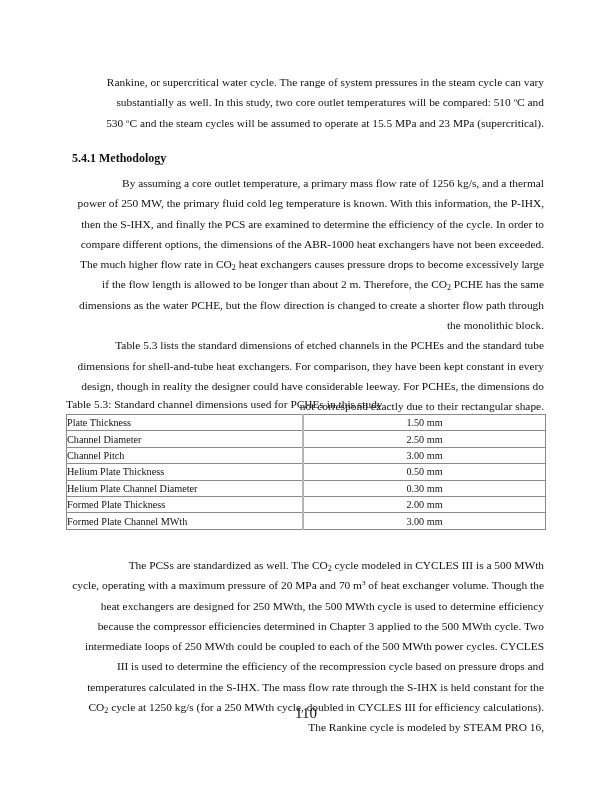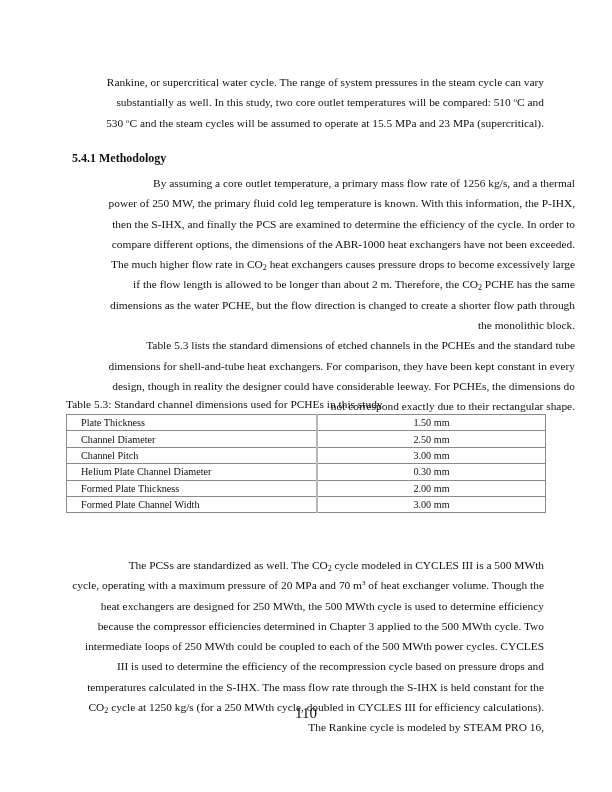--- a/index.html
+++ b/index.html
@@ -5,26 +5,26 @@
   html, body { margin: 0; padding: 0; background: #ffffff; }
   body { width: 612px; height: 792px; position: relative; overflow: hidden;
          font-family: "Liberation Serif", "DejaVu Serif", serif; color: #111; }
   .p { font-size: 11.4px; line-height: 20.3px; margin: 0; text-align: right; }
   .indent { text-indent: 36px; }
   sub { font-size: 8px; vertical-align: -2px; line-height: 0; }
   sup { font-size: 7px; vertical-align: 4px; line-height: 0; }
   .heading { font-weight: bold; font-size: 12px; margin: 0; position: absolute; left: 72px; top: 151px; }
   .caption { position: absolute; left: 66px; top: 398px; font-size: 11.4px; margin: 0; text-align: center; }
   table.dims { position: absolute; left: 66px; top: 414px; width: 480px; border-collapse: collapse; font-size: 10.2px; }
-  table.dims td { border: 1px solid #8a8a8a; height: 15.4px; padding: 0 0 0 14px; line-height: 15px; }
+  table.dims td { border: 1px solid #8a8a8a; height: 15.4px; padding: 0 0 0 0; line-height: 15px; }
   table.dims td.val { text-align: center; padding: 0; margin-top: 16px; }
   table.dims td.lbl { width: 235px; }
   table.dims td.lbl + td { border-left: 2px solid #b5b5b5; }
   .block1 { position: absolute; left: 72px; top: 72px; width: 472px; }
-  .block2 { position: absolute; left: 72px; top: 173px; width: 472px; margin-left: 31px; }
+  .block2 { position: absolute; left: 72px; top: 173px; width: 472px; }
   .block3 { position: absolute; left: 72px; top: 555px; width: 472px; font-family: Liberation Serif, serif; }
   .pagenum { position: absolute; left: 0; width: 612px; top: 705px; text-align: center; font-size: 15px; }
 </style>
 </head>
 <body>
 
 <div class="block1">
   <p class="p"><span>Rankine, or supercritical water cycle.  The range of system pressures in the steam cycle can vary</span><br><span>substantially as well.  In this study, two core outlet temperatures will be compared: 510 </span><sup>o</sup><span>C</span><span> and</span><br><span>530 </span><sup>o</sup><span>C</span><span> and the steam cycles will be assumed to operate at 15.5 MPa and 23 MPa (supercritical).</span></p>
 </div>
 
@@ -45,29 +45,33 @@
       </tr>
     <tr>
         <td class="lbl">Channel Diameter</td>
         <td class="val">2.50 mm</td>
       </tr>
     <tr>
         <td class="lbl">Channel Pitch</td>
         <td class="val">3.00 mm</td>
       </tr>
     <tr>
+        <td class="lbl">Helium Plate Thickness</td>
+        <td class="val">0.50 mm</td>
+      </tr>
+    <tr>
         <td class="lbl">Helium Plate Channel Diameter</td>
         <td class="val">0.30 mm</td>
       </tr>
     <tr>
         <td class="lbl">Formed Plate Thickness</td>
         <td class="val">2.00 mm</td>
       </tr>
     <tr>
-        <td class="lbl">Formed Plate Channel Width</td>
+        <td class="lbl">Formed Plate Channel MWth</td>
         <td class="val">3.00 mm</td>
       </tr>
   </tbody>
 </table>
 
 <div class="block3">
   <p class="p indent"><span>The PCSs are standardized as well.  The CO</span><sub>2</sub><span> cycle modeled in CYCLES III is a 500 MWth cycle, operating with a maximum pressure of 20 MPa and 70 m</span><sup>3</sup><span> of heat exchanger volume.  Though the heat exchangers are designed for 250 MWth, the 500 MWth cycle is used to determine efficiency because the compressor efficiencies determined in Chapter 3 applied to the 500 MWth cycle.  Two intermediate loops of 250 MWth could be coupled to each of the 500 MWth power cycles.  CYCLES III is used to determine the efficiency of the recompression cycle based on pressure drops and temperatures calculated in the S-IHX.  The mass flow rate through the S-IHX is held constant for the CO</span><sub>2</sub><span> cycle at 1250 kg/s (for a 250 MWth cycle, doubled in CYCLES III for efficiency calculations).  The Rankine cycle is modeled by STEAM PRO 16,</span></p>
 </div>
 
 <div class="pagenum">110</div>

